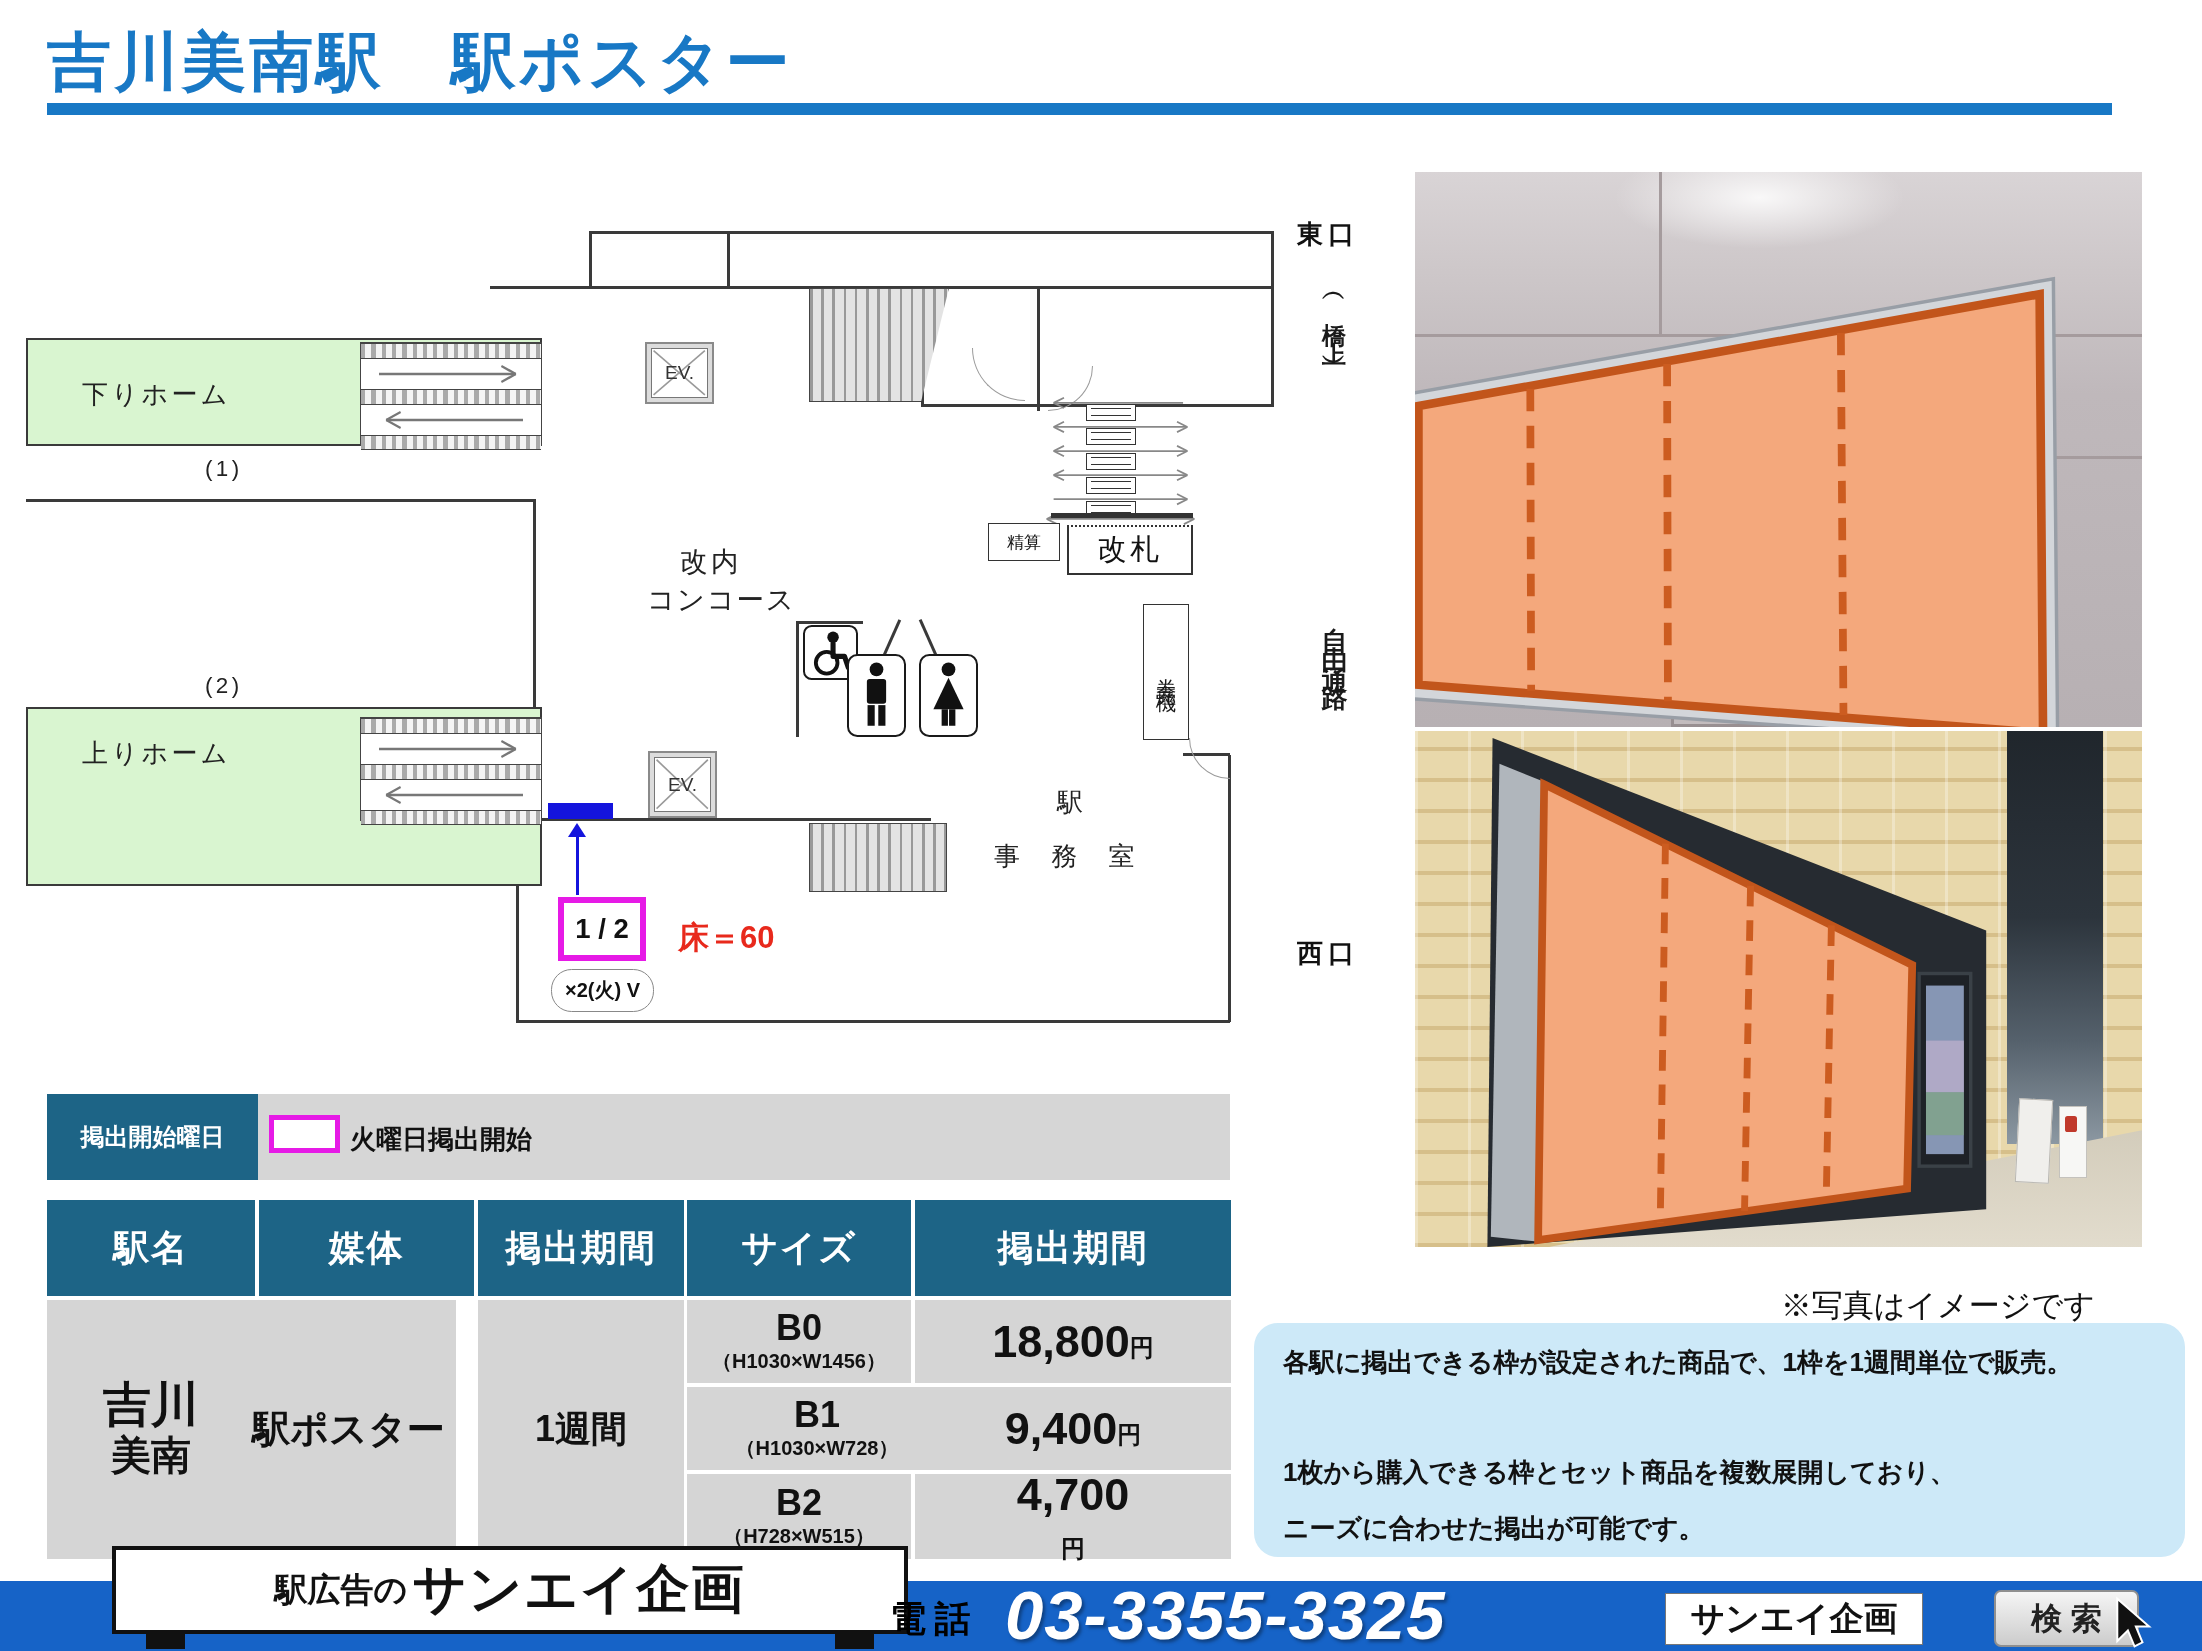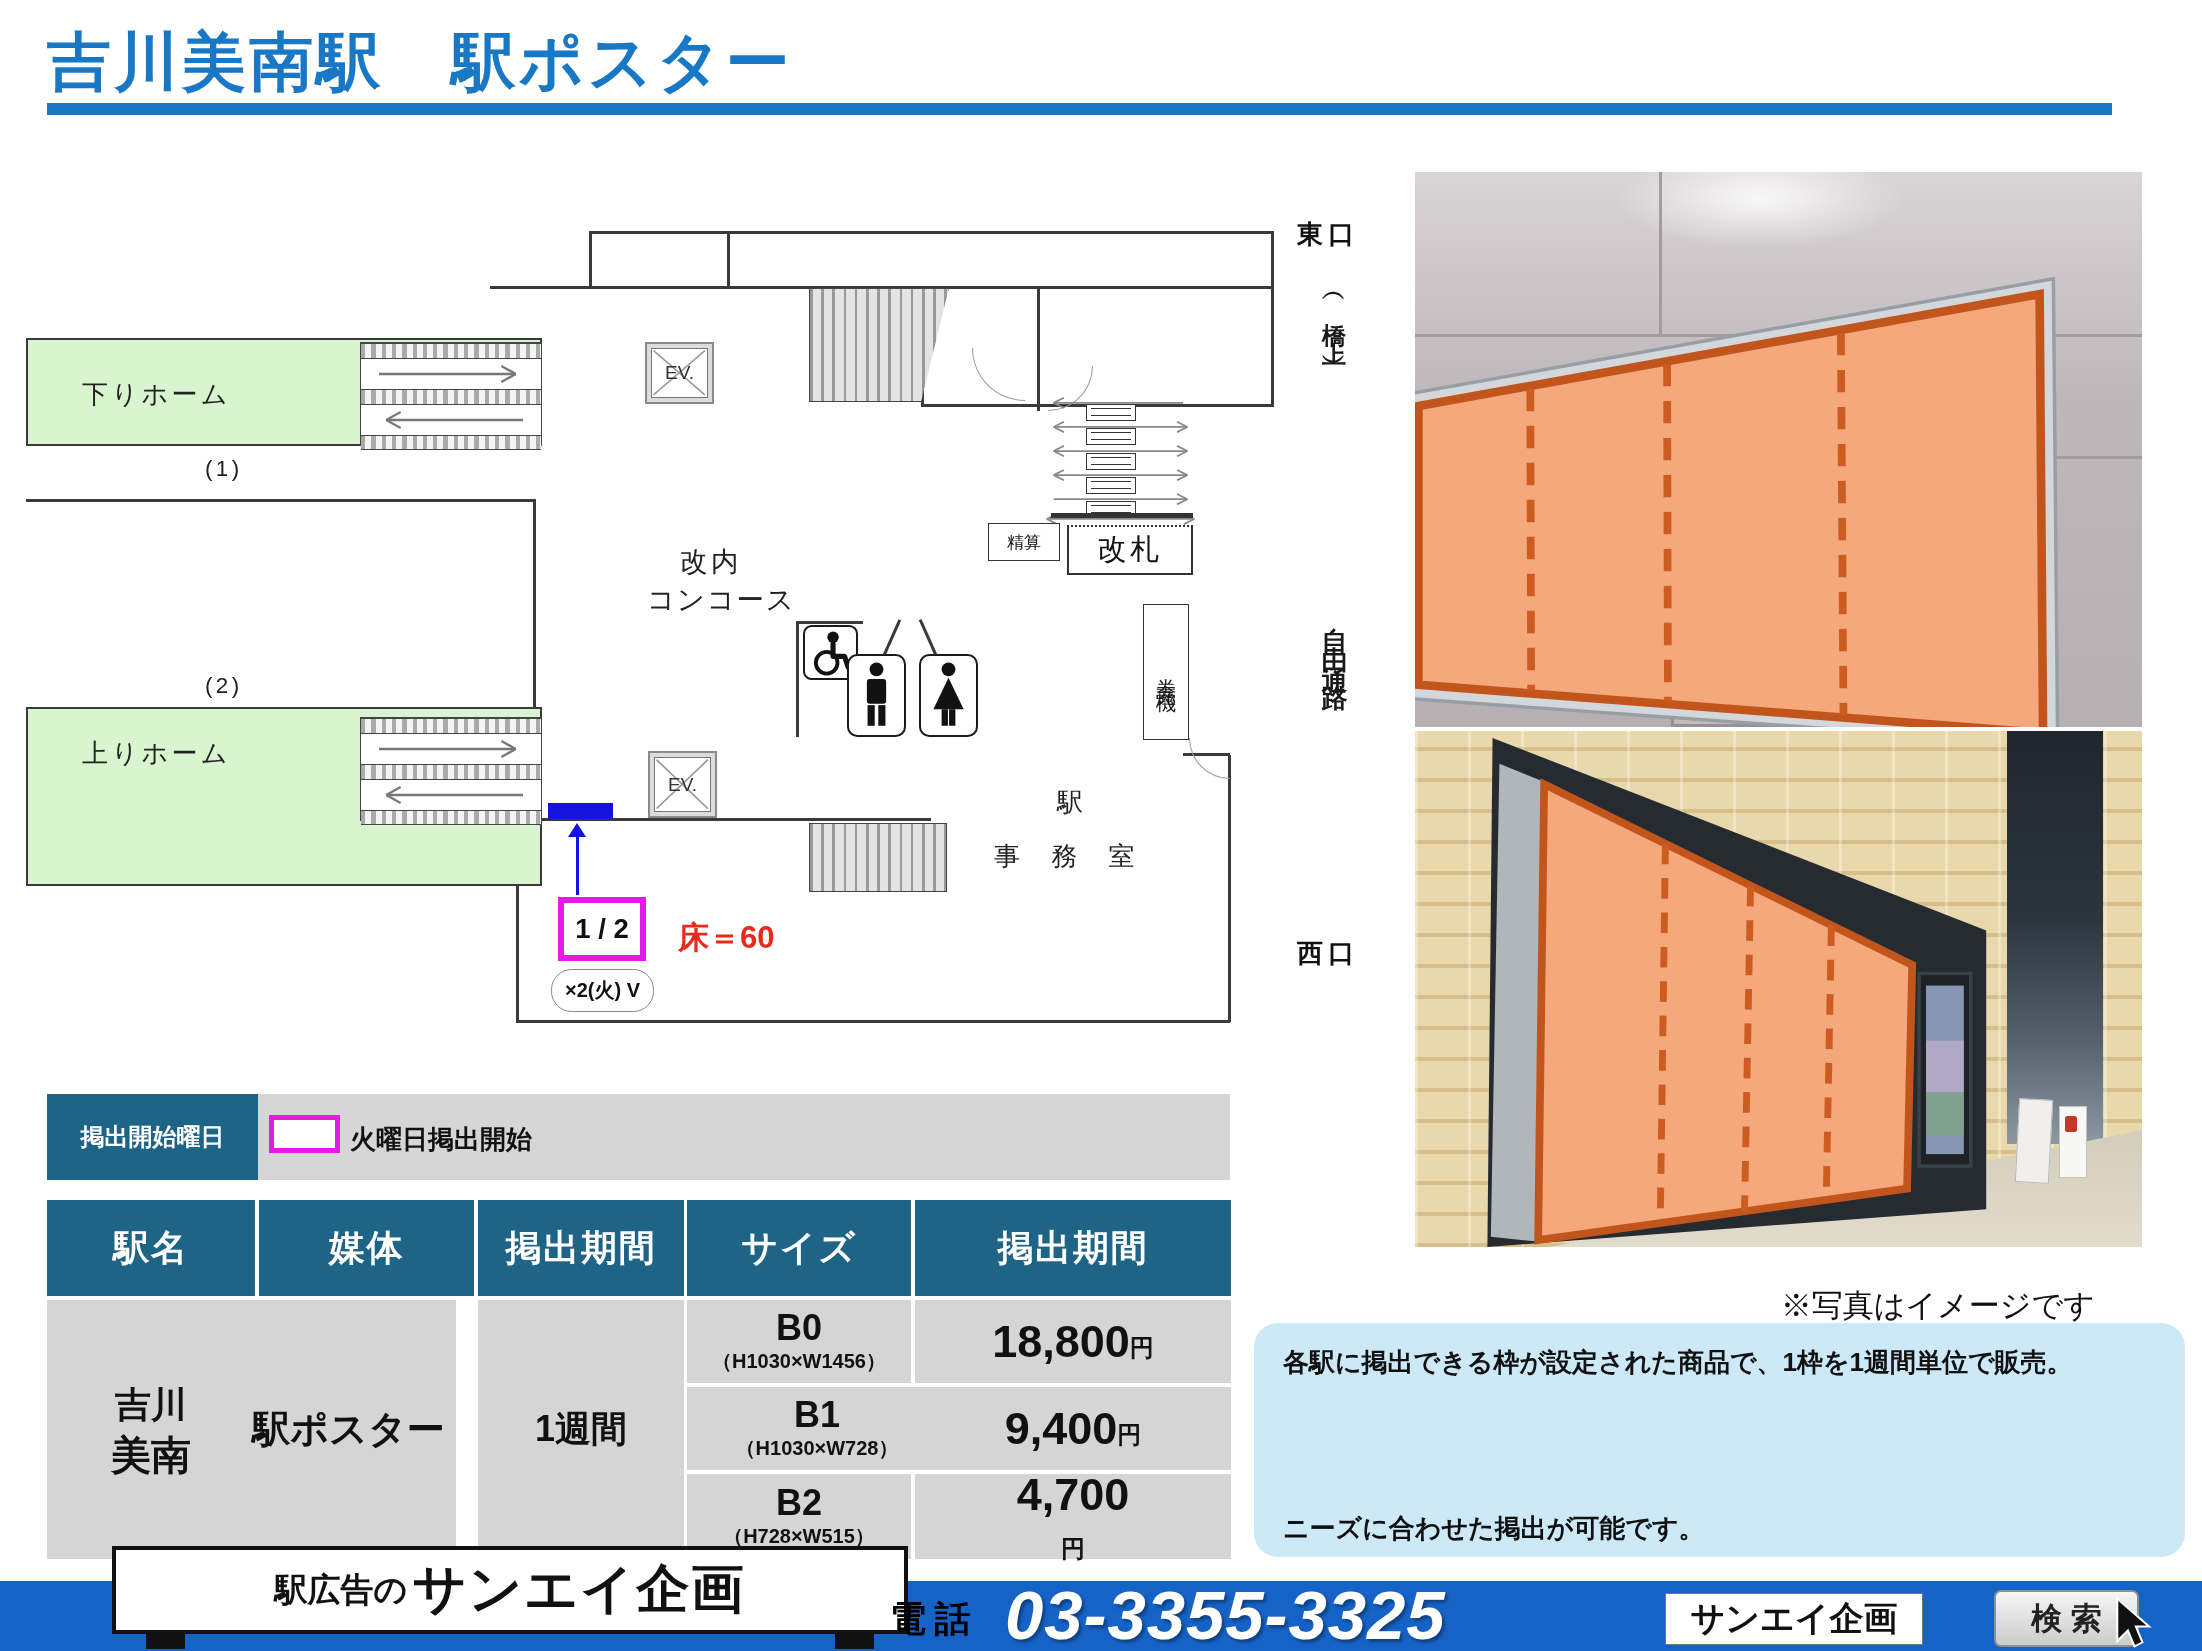--- a/index.html
+++ b/index.html
@@ -292,21 +292,21 @@
       <span>掲出期間</span>
     </div>
   <div class="abs cell teal hdr" style="left:687px;top:1200px;width:224px;height:96px;">
       <span>サイズ</span>
     </div>
   <div class="abs cell teal hdr" style="left:915px;top:1200px;width:316px;height:96px;">
       <span>掲出期間</span>
     </div>
 
   <div class="abs cell graycell" style="left:47px;top:1300px;width:208px;height:259px;flex-direction:column;">
-    <span style="font-size:36px;font-weight:bold;line-height:50px;font-family:Liberation Serif, serif;">吉川</span>
+    <span style="font-size:48px;font-weight:bold;line-height:50px;font-family:Liberation Serif, serif;">吉川</span>
     <span style="font-size:40px;font-weight:bold;line-height:50px;">美南</span>
   </div>
   <div class="abs cell graycell" style="left:241px;top:1300px;width:215px;height:259px;justify-content:center;">
     <span style="font-size:38px;font-weight:bold;">駅ポスター</span>
   </div>
   <div class="abs cell graycell" style="left:478px;top:1300px;width:206px;height:259px;">
     <span style="font-size:36px;font-weight:bold;">1週間</span>
   </div>
 
   <div class="abs cell graycell" style="left:687px;top:1300px;width:224px;height:83px;flex-direction:column;">
@@ -330,20 +330,21 @@
     <span style="font-size:20px;font-weight:bold;">（H728×W515）</span>
   </div>
   <div class="abs cell graycell" style="left:915px;top:1474px;width:316px;height:85px;flex-direction:column;">
     <span style="font-size:45px;font-weight:bold;">4,700</span>
       <span style="font-size:24px;font-weight:bold;margin-top:12px;">円</span>
   </div>
 </div>
 
 <div class="abs" style="left:1254px;top:1323px;width:931px;height:234px;background:#cde9f8;border-radius:24px;">
   <div style="position:absolute;left:29px;top:22.4px;font-size:26px;font-weight:bold;white-space:nowrap;">各駅に掲出できる枠が設定された商品で、1枠を1週間単位で販売。</div>
+  <div style="position:absolute;left:29px;top:132px;font-size:26px;font-weight:bold;white-space:nowrap;">1枚から購入できる枠とセット商品を複数展開しており、</div>
   <div style="position:absolute;left:29px;top:188px;font-size:26px;font-weight:bold;white-space:nowrap;">ニーズに合わせた掲出が可能です。</div>
 </div>
 
 <div class="abs footer-band"></div>
 <div class="abs" style="left:146px;top:1630px;width:39px;height:19px;background:#111;"></div>
 <div class="abs" style="left:835px;top:1630px;width:39px;height:19px;background:#111;"></div>
 <div class="abs cell" style="left:112px;top:1546px;width:796px;height:88px;background:#fff;border:4.3px solid #111;box-sizing:border-box;">
   <span style="font-size:33px;font-weight:600;margin-right:5.2px;">駅広告の</span>
   <span style="font-size:53px;font-weight:bold;letter-spacing:1.7px;">サンエイ企画</span>
 </div>

